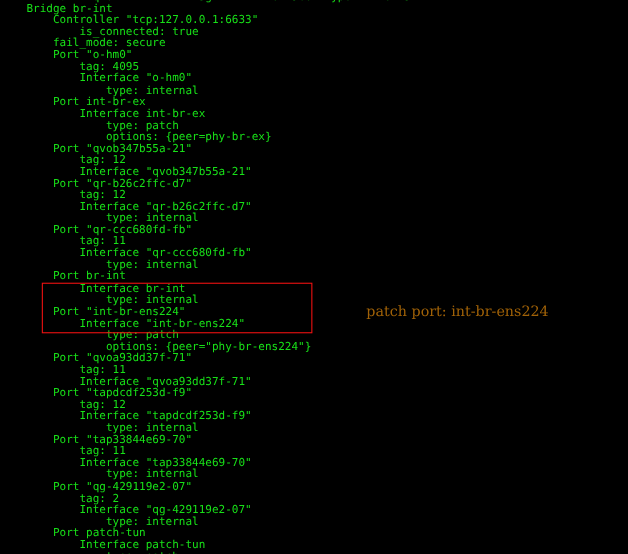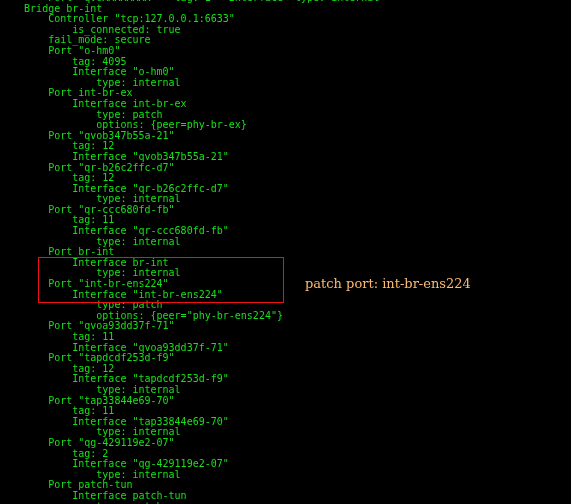--- a/index.html
+++ b/index.html
@@ -61,15 +61,15 @@
 </style>
 </head>
 <body>
 
 <div id="terminal" style="background: rgb(0, 0, 0);">
 
   <pre id="console-output" style="color: rgb(24, 224, 24);"><span class="ln">        Port "qvoXXXXXXXX"   tag: 1   Interface  type: internal</span><span class="ln">    Bridge br-int</span><span class="ln">        Controller "tcp:127.0.0.1:6633"</span><span class="ln">            is_connected: true</span><span class="ln">        fail_mode: secure</span><span class="ln">        Port "o-hm0"</span><span class="ln">            tag: 4095</span><span class="ln">            Interface "o-hm0"</span><span class="ln">                type: internal</span><span class="ln">        Port int-br-ex</span><span class="ln">            Interface int-br-ex</span><span class="ln">                type: patch</span><span class="ln">                options: {peer=phy-br-ex}</span><span class="ln">        Port "qvob347b55a-21"</span><span class="ln">            tag: 12</span><span class="ln">            Interface "qvob347b55a-21"</span><span class="ln">        Port "qr-b26c2ffc-d7"</span><span class="ln">            tag: 12</span><span class="ln">            Interface "qr-b26c2ffc-d7"</span><span class="ln">                type: internal</span><span class="ln">        Port "qr-ccc680fd-fb"</span><span class="ln">            tag: 11</span><span class="ln">            Interface "qr-ccc680fd-fb"</span><span class="ln">                type: internal</span><span class="ln">        Port br-int</span><span class="ln">            Interface br-int</span><span class="ln">                type: internal</span><span class="ln">        Port "int-br-ens224"</span><span class="ln">            Interface "int-br-ens224"</span><span class="ln">                type: patch</span><span class="ln">                options: {peer="phy-br-ens224"}</span><span class="ln">        Port "qvoa93dd37f-71"</span><span class="ln">            tag: 11</span><span class="ln">            Interface "qvoa93dd37f-71"</span><span class="ln">        Port "tapdcdf253d-f9"</span><span class="ln">            tag: 12</span><span class="ln">            Interface "tapdcdf253d-f9"</span><span class="ln">                type: internal</span><span class="ln">        Port "tap33844e69-70"</span><span class="ln">            tag: 11</span><span class="ln">            Interface "tap33844e69-70"</span><span class="ln">                type: internal</span><span class="ln">        Port "qg-429119e2-07"</span><span class="ln">            tag: 2</span><span class="ln">            Interface "qg-429119e2-07"</span><span class="ln">                type: internal</span><span class="ln">        Port patch-tun</span><span class="ln">            Interface patch-tun</span><span class="ln">                type: patch</span></pre>
 
   <div id="highlight-box" style="border-color: rgb(238, 17, 17);"></div>
 
-  <div id="annotation-label" style="color: #fdba74;">patch port: int-br-ens224</div>
+  <div id="annotation-label" style="color: #a16207; margin-left: 28px;">patch port: int-br-ens224</div>
 
 </div>
 
 </body></html>

